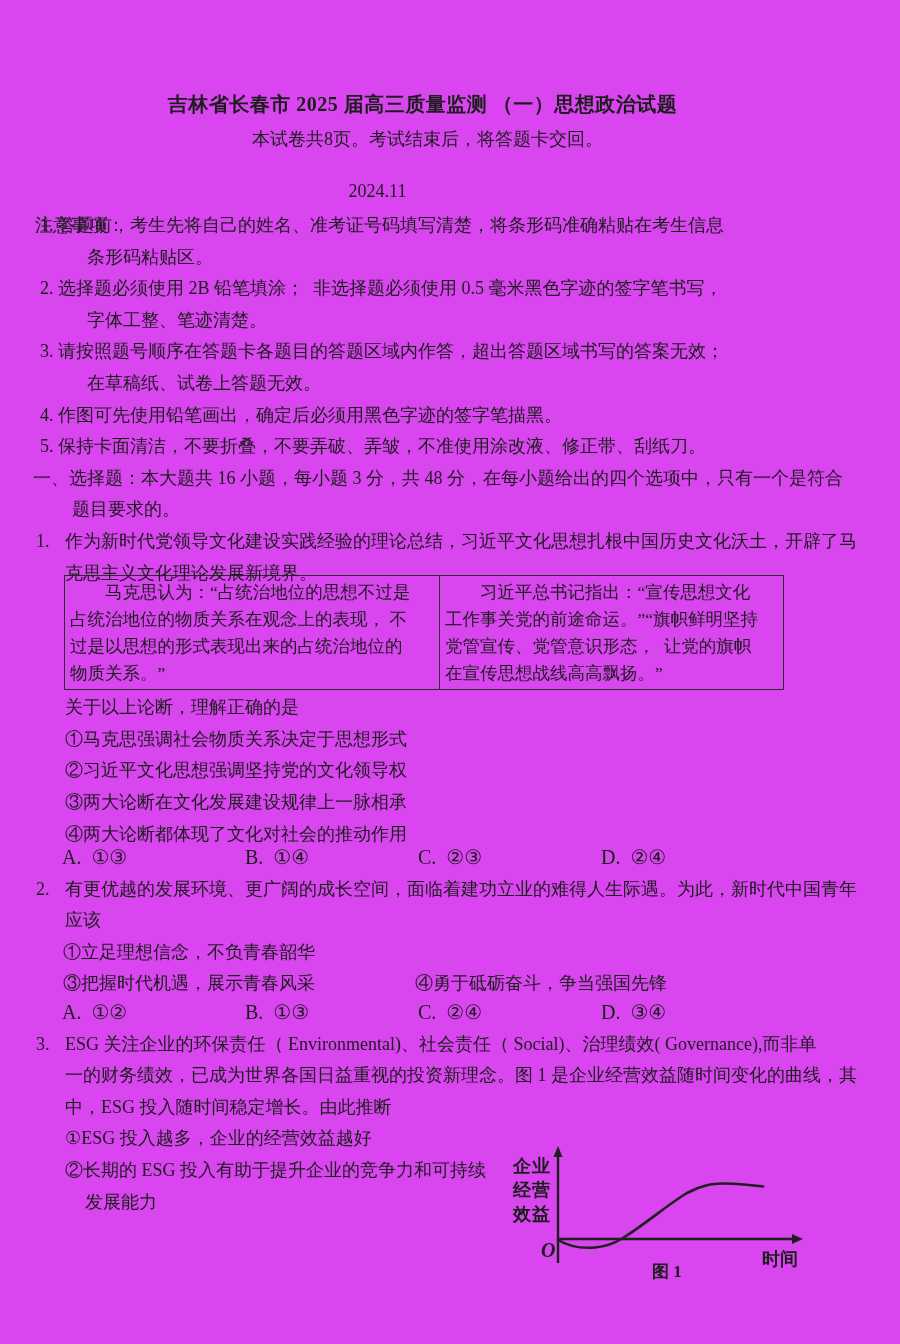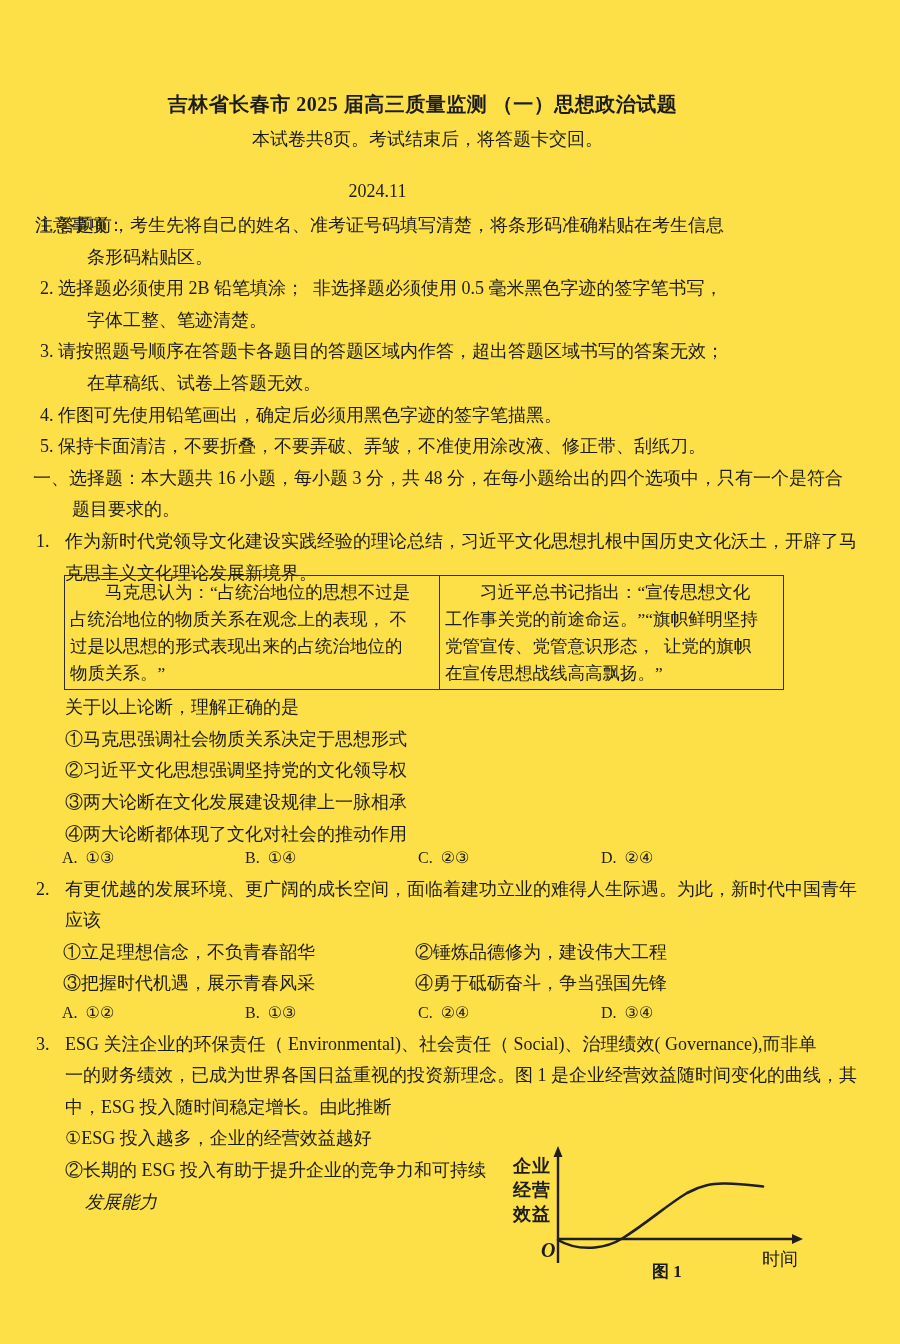--- a/index.html
+++ b/index.html
@@ -1,19 +1,19 @@
 <!DOCTYPE html>
 <html><head>
 <meta charset="utf-8">
 <style>
   html,body{margin:0;padding:0;background:#ffffff;}
   body{width:900px;height:1344px;overflow:hidden;
        font-family:"Liberation Serif","DejaVu Serif",serif;
        color:#1c1c1c;-webkit-font-smoothing:antialiased;}
-  .page{position:relative;width:900px;height:1344px;background:#fde047;}
+  .page{position:relative;width:900px;height:1344px;background:#d946ef;}
   .line{white-space:pre;line-height:31.6px;font-size:18px;}
   
   .header{padding-top:90px;width:845px;text-align:center;}
   .title{font-size:20px;line-height:28px;font-weight:600;letter-spacing:.5px;}
   .subtitle{font-size:18px;line-height:26px;margin-top:8px;padding-left:10px;}
   .date{font-size:18px;line-height:26px;margin-top:26px;transform:translateX(-45px);}
   
   .notices{position:relative;margin-top:6px;padding-left:40px;}
   .notices-label{position:absolute;left:35px;top:0;line-height:31.6px;font-size:18px;white-space:pre;}
   .notice-item .cont{padding-left:47px;}
@@ -26,42 +26,42 @@
   
   .quote-table{border-collapse:collapse;margin-left:-1px;margin-top:-14px;table-layout:fixed;width:681px;}
   .quote-table td{border:1.5px solid #2b2b2b;vertical-align:top;padding:3px 13px 2px 5px;}
   .quote-table td.cl{width:356px;}
   .quote-table td.cr{width:325px;}
   .tline{white-space:pre;line-height:27px;font-size:17.5px;}
   .quote-table td .tline:first-child{text-indent:2em;}
   .after-table{margin-top:2px;}
   
   .answer-row{position:relative;height:31.6px;}
-  .answer-row span{position:absolute;top:0;line-height:31.6px;font-size:16px;white-space:pre;}
+  .answer-row span{position:absolute;top:0;line-height:31.6px;font-size:20px;white-space:pre;}
   .answer-row .a0{left:-3px;}
   .answer-row .a1{left:180px;text-align:right;}
   .answer-row .a2{left:353px;}
   .answer-row .a3{left:536px;}
   .ans-up{margin-top:-8px;}
   .ans-up2{margin-top:-3px;}
   
   .pair-row{position:relative;height:31.6px;padding-left:44px;}
   .pair-row span{position:absolute;top:0;line-height:31.6px;font-size:18px;white-space:pre;}
   .pair-row .pl{left:-2px;}
   .pair-row .pr{left:350px;}
   
-  .stmt-cont{padding-left:20px;font-style:italic;}
+  .stmt-cont{padding-left:20px;}
   
   .figure{position:absolute;left:505px;top:1145px;width:310px;height:150px;}
   .figure svg{position:absolute;left:0;top:0;}
   .fig-ylabel{position:absolute;left:8px;top:9px;font-weight:bold;font-size:18px;line-height:24px;
               font-family:"Liberation Sans","DejaVu Sans",sans-serif;letter-spacing:1px;}
   .fig-ylabel div{white-space:pre;}
   .fig-origin{position:absolute;left:36px;top:94px;font-size:20px;font-style:italic;font-weight:bold;line-height:22px;}
-  .fig-xlabel{position:absolute;left:257px;top:103px;font-weight:normal;font-size:18px;line-height:22px;
+  .fig-xlabel{position:absolute;left:257px;top:103px;font-weight:bold;font-size:18px;line-height:22px;
               font-family:"Liberation Sans","DejaVu Sans",sans-serif;}
   .fig-caption{position:absolute;left:147px;top:117px;font-size:17px;font-weight:600;line-height:20px;white-space:pre;}
 </style>
 </head>
 <body>
 
 <div class="page">
 
   <div class="header">
     <div class="title">吉林省长春市 2025 届高三质量监测 （一）思想政治试题</div>
@@ -130,21 +130,20 @@
       <span class="a3">D.  ②④</span>
     </div>
   </div>
 
   <div class="question">
     <span class="qnum">2.</span>
     <div class="line">有更优越的发展环境、更广阔的成长空间，面临着建功立业的难得人生际遇。为此，新时代中国青年</div>
     <div class="line">应该</div>
     <div class="pair-row">
       <span class="pl">①立足理想信念，不负青春韶华</span>
-      <span class="pr">②锤炼品德修为，建设伟大工程</span>
     </div>
     <div class="pair-row">
       <span class="pl">③把握时代机遇，展示青春风采</span>
       <span class="pr">④勇于砥砺奋斗，争当强国先锋</span>
     </div>
     <div class="answer-row ans-up2">
       <span class="a0">A.  ①②</span>
       <span class="a1">B.  ①③</span>
       <span class="a2">C.  ②④</span>
       <span class="a3">D.  ③④</span>

